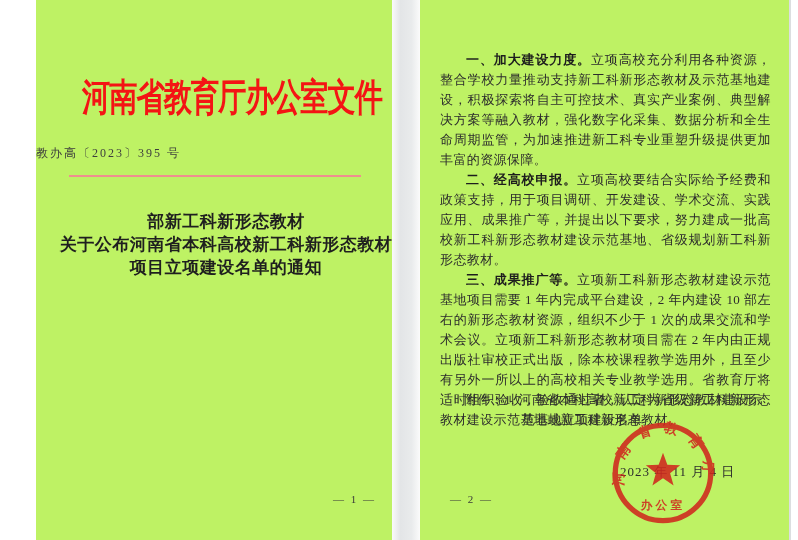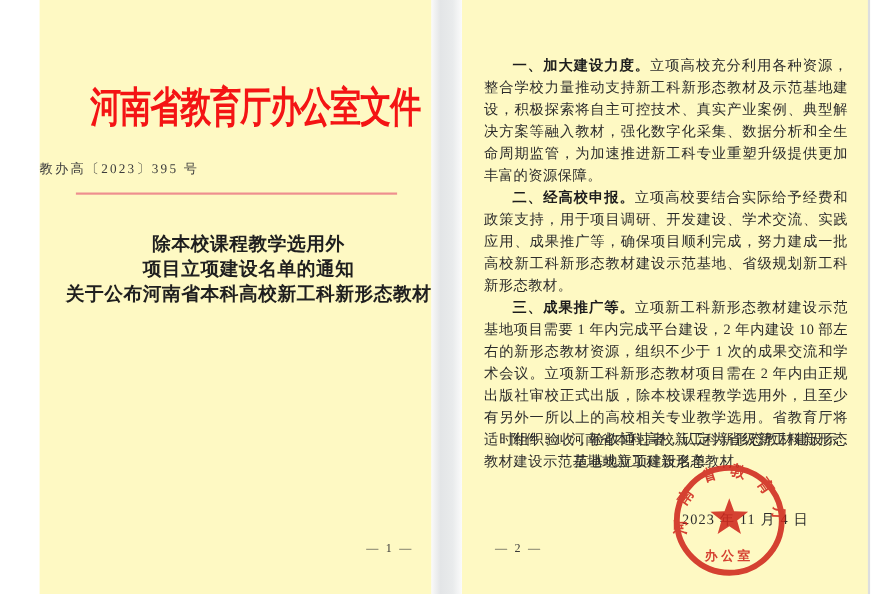--- a/index.html
+++ b/index.html
@@ -3,21 +3,21 @@
 <meta charset="utf-8">
 <style>
   * { margin: 0; padding: 0; box-sizing: border-box; }
   html, body { background: #ffffff; }
   body { font-family: "Liberation Serif", "DejaVu Serif", serif; }
   .canvas {
     position: relative; width: 798px; height: 540px;
     background: #ffffff; overflow: hidden;
   }
   
-  .sheet { position: absolute; top: 0; height: 540px; background: #fef9c3; }
+  .sheet { position: absolute; top: 0; height: 540px; background: #bef264; }
   .sheet-1 { left: 0; width: 392px; margin-left: 36px; }
   .sheet-2 { left: 420px; width: 370px; }
   .page-divider {
     position: absolute; top: 0; left: 392px; width: 28px; height: 540px;
     background: linear-gradient(to right, #fafafa, #e3e5e7 30%, #e9ebec 70%, #fbfbfb);
   }
   .right-edge {
     position: absolute; top: 0; left: 789px; width: 2px; height: 540px;
     background: #dcdee0;
   }
@@ -82,33 +82,33 @@
 </head>
 <body>
 
 <div class="canvas">
 
   <div class="sheet sheet-1">
     <div class="letterhead">河南省教育厅办公室文件</div>
     <div class="doc-number">教办高〔2023〕395 号</div>
     <div class="red-rule"></div>
     <div class="doc-title">
-      <div>除本校课程教学选用外</div>
+      <div>部新工科新形态教材</div>
+      <div>关于公布河南省本科高校新工科新形态教材</div>
       <div>项目立项建设名单的通知</div>
-      <div>关于公布河南省本科高校新工科新形态教材</div>
     </div>
     <div class="folio folio-1">— 1 —</div>
   </div>
 
   <div class="page-divider"></div>
 
   <div class="sheet sheet-2">
     <div class="body-2">
       <p><span class="para-lead">一、加大建设力度。</span><span>立项高校充分利用各种资源，整合学校力量推动支持新工科新形态教材及示范基地建设，积极探索将自主可控技术、真实产业案例、典型解决方案等融入教材，强化数字化采集、数据分析和全生命周期监管，为加速推进新工科专业重塑升级提供更加丰富的资源保障。</span></p>
-      <p><span class="para-lead">二、经高校申报。</span><span>立项高校要结合实际给予经费和政策支持，用于项目调研、开发建设、学术交流、实践应用、成果推广等，确保项目顺利完成，努力建成一批高校新工科新形态教材建设示范基地、省级规划新工科新形态教材。</span></p>
+      <p><span class="para-lead">二、经高校申报。</span><span>立项高校要结合实际给予经费和政策支持，用于项目调研、开发建设、学术交流、实践应用、成果推广等，并提出以下要求，努力建成一批高校新工科新形态教材建设示范基地、省级规划新工科新形态教材。</span></p>
       <p><span class="para-lead">三、成果推广等。</span><span>立项新工科新形态教材建设示范基地项目需要 1 年内完成平台建设，2 年内建设 10 部左右的新形态教材资源，组织不少于 1 次的成果交流和学术会议。立项新工科新形态教材项目需在 2 年内由正规出版社审校正式出版，除本校课程教学选用外，且至少有另外一所以上的高校相关专业教学选用。省教育厅将适时组织验收，验收通过者，认定为省级新工科新形态教材建设示范基地或新工科新形态教材。</span></p>
     </div>
 
     <div class="attachments">
       <span class="attach-label">附件：</span>
       <span class="attach-items">
         <span class="attach-item" style="display:block">1. 河南省本科高校新工科新形态教材建设示范基地立项建设名单</span>
       </span>
     </div>
 

